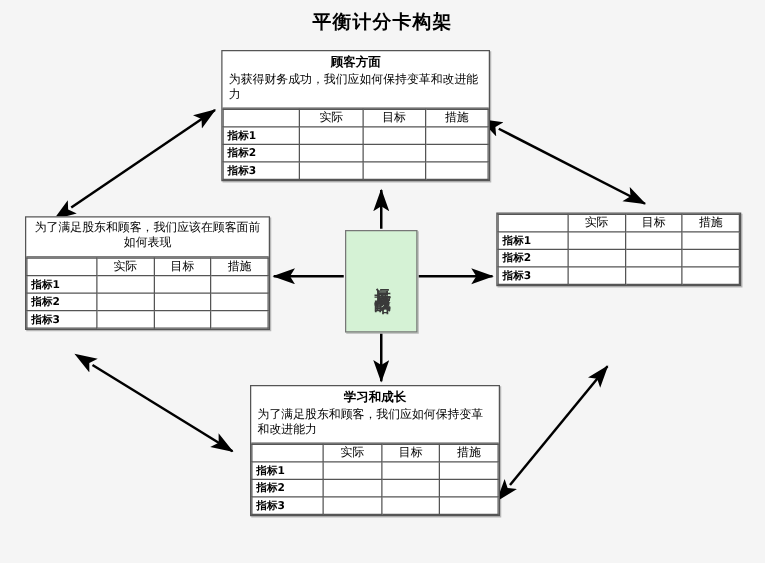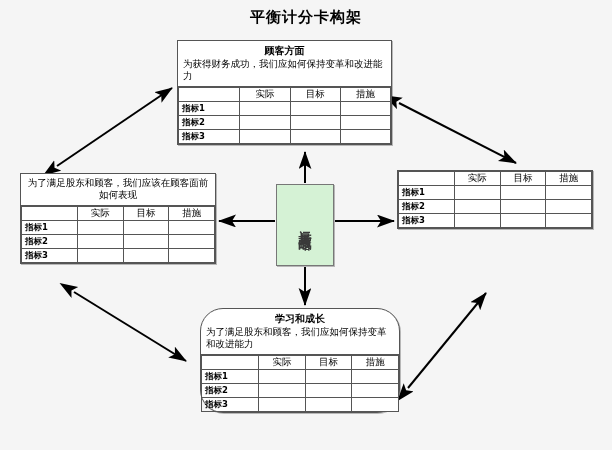--- a/index.html
+++ b/index.html
@@ -95,21 +95,21 @@
     font-weight: bold;
   }
   table.matrix col.c-label { width: 29%; }
   table.matrix col.c-data  { width: 23.666%; }
   table.matrix td.empty { background: #fff; }
 
   
   #panel-financial { left: 177px; top: 40px;  width: 215px; }
   #panel-customer  { left: 20px;  top: 173px; width: 196px; }
   #panel-internal  { left: 397px; top: 170px; width: 196px; }
-  #panel-learning  { left: 200px; top: 308px; width: 200px; border-radius: 23px; }
+  #panel-learning  { left: 200px; top: 308px; width: 200px; }
 
   
   #vision-box {
     position: absolute;
     left: 276px;
     top: 184px;
     width: 58px;
     height: 82px;
     background: #d5f2d5;
     border: 1px solid #777;

